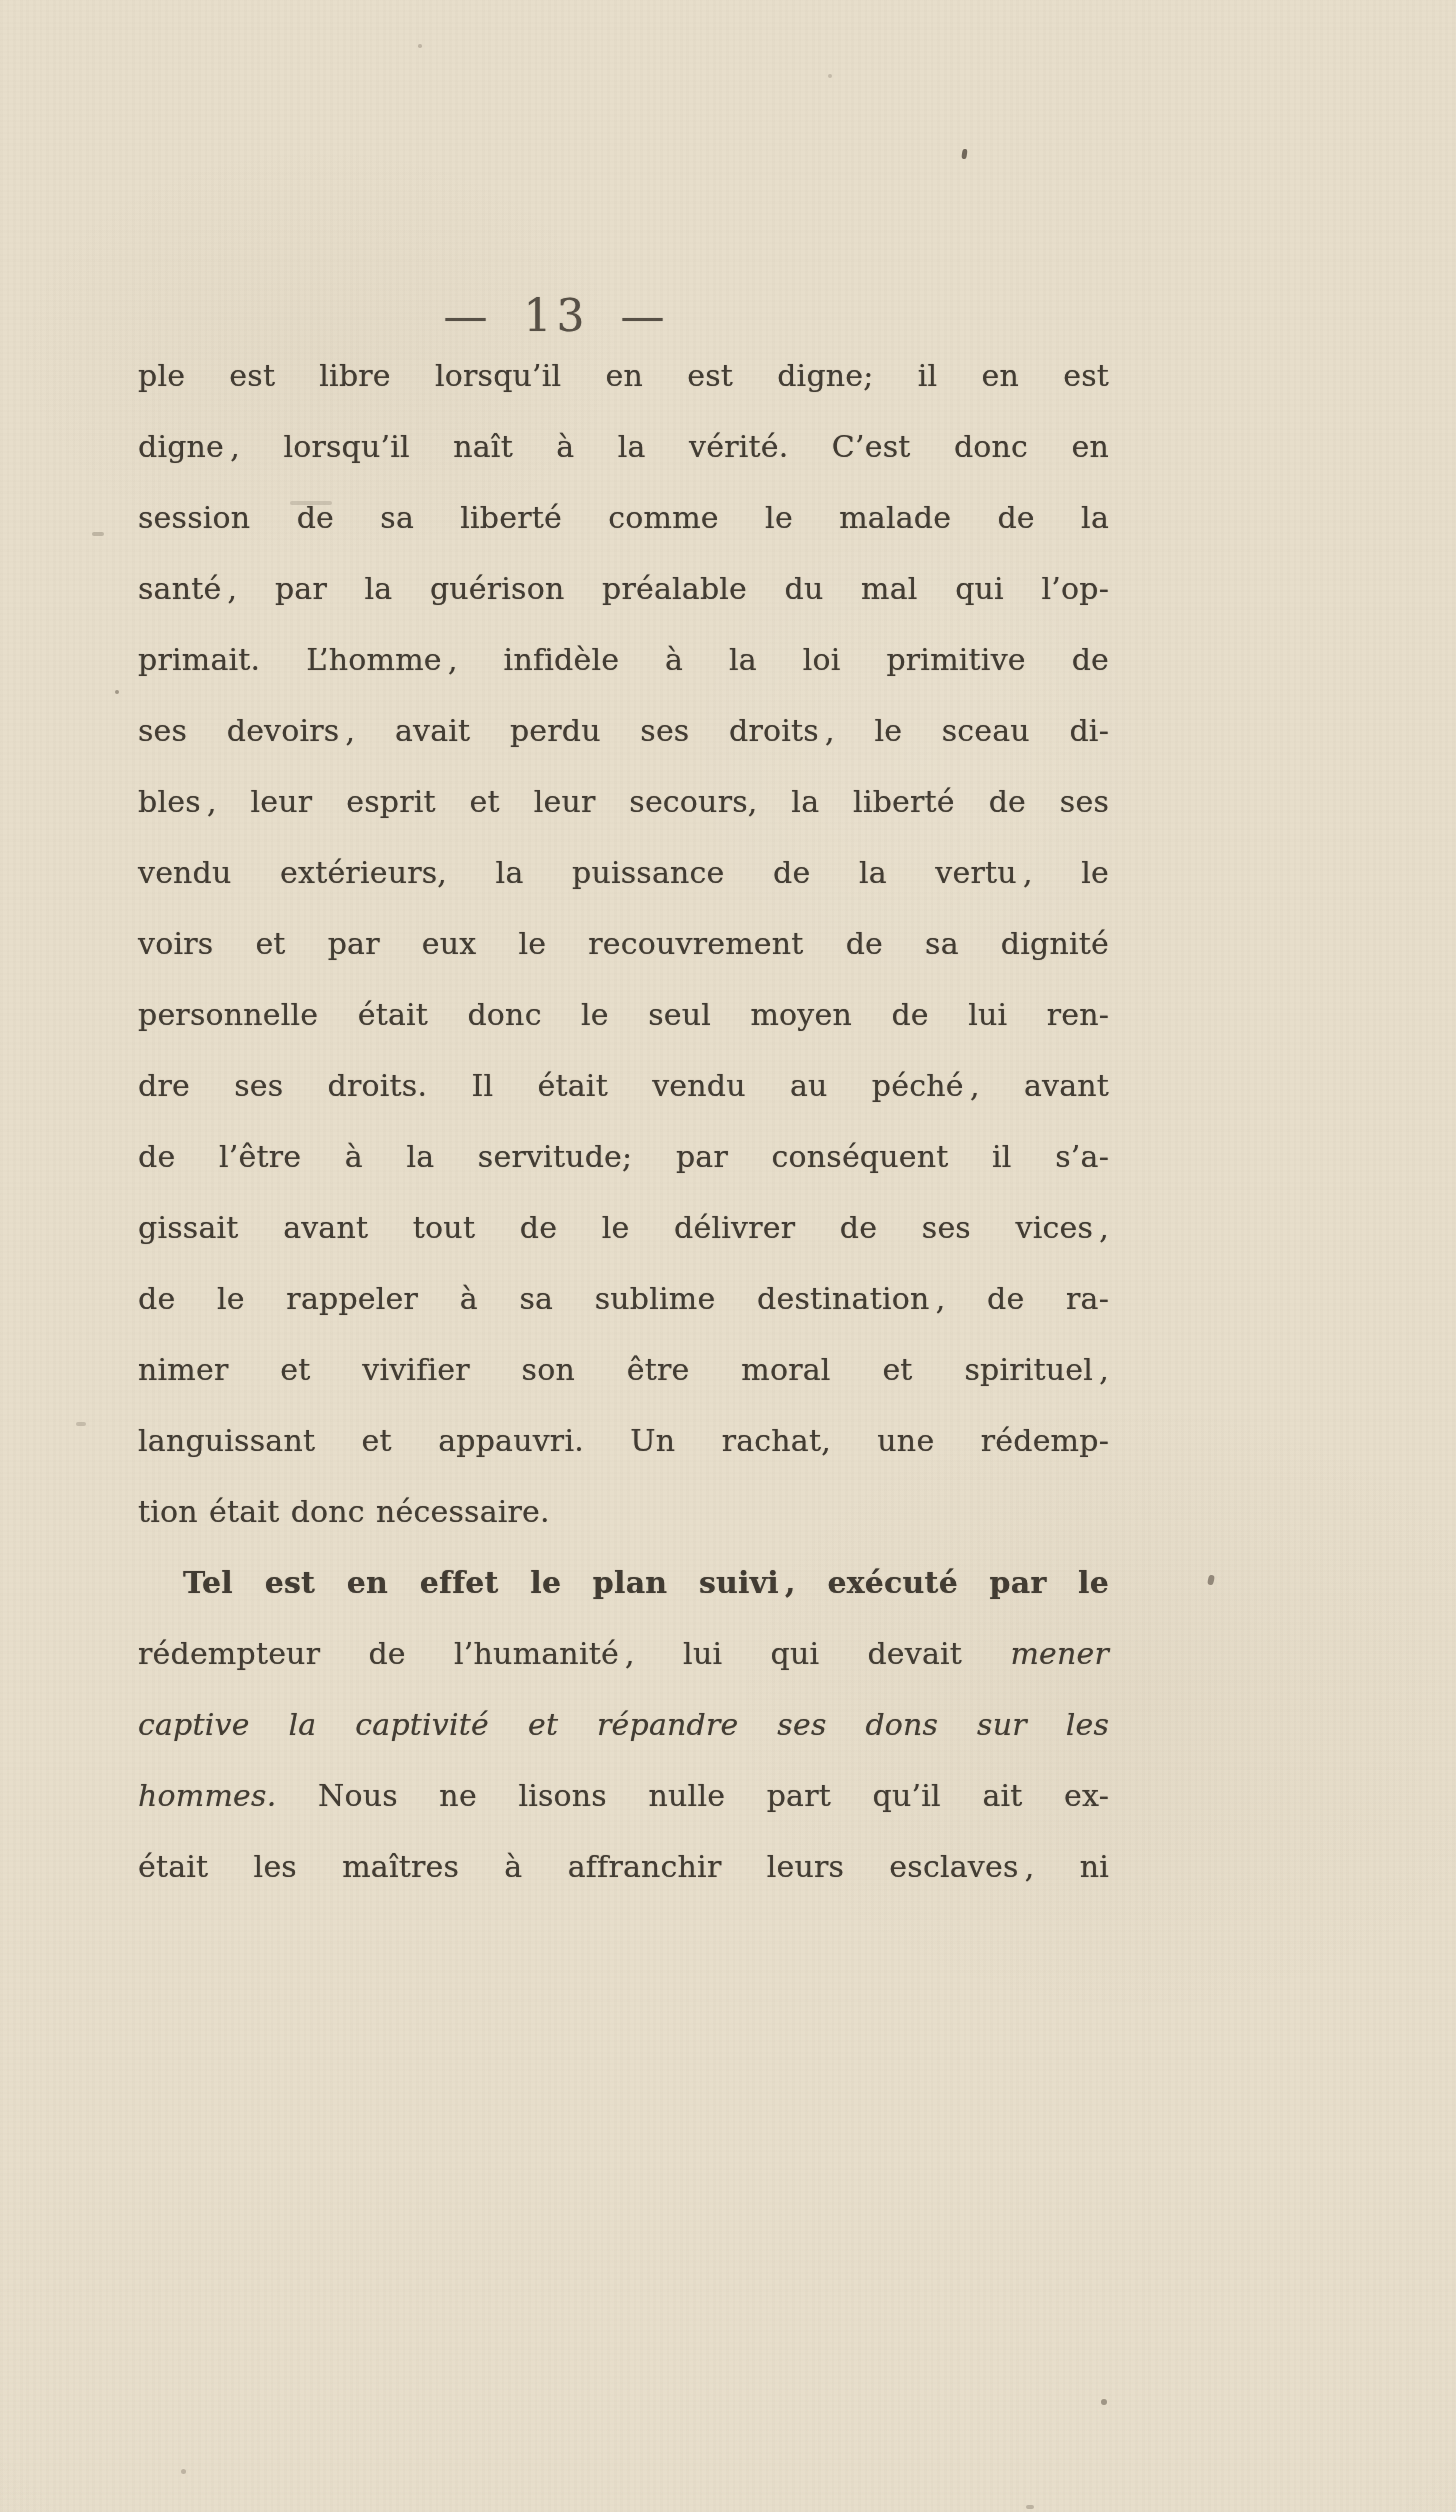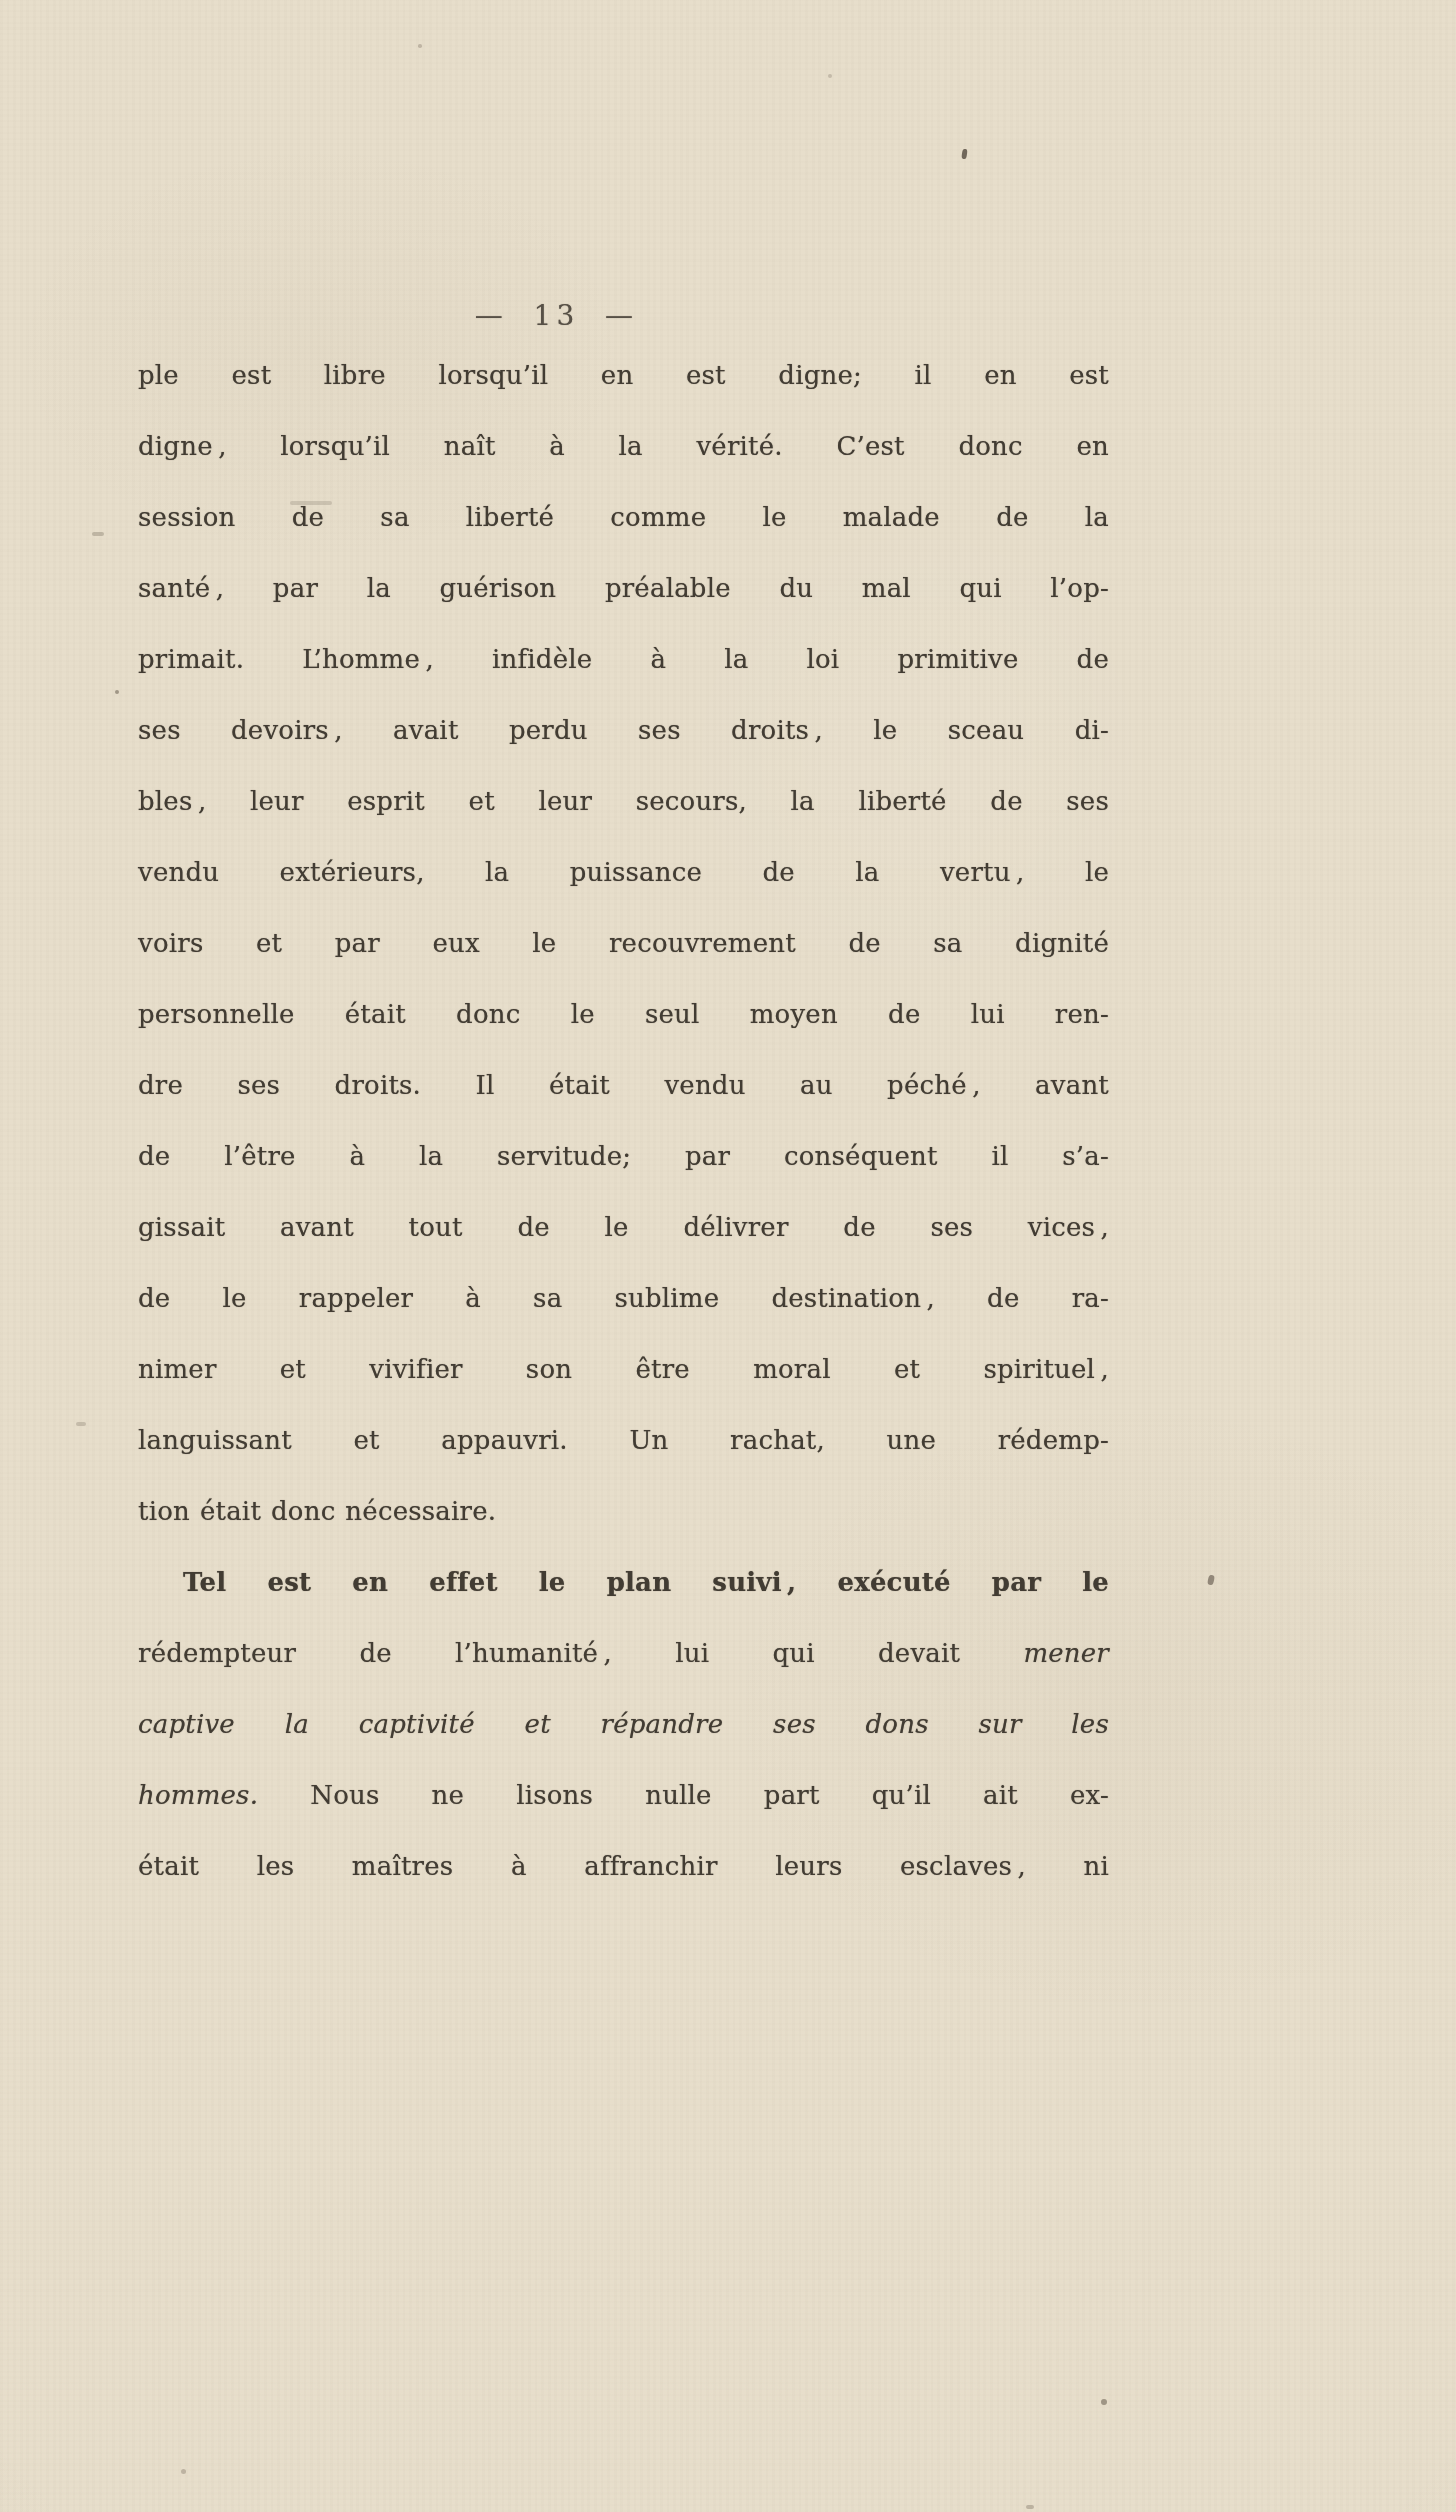--- a/index.html
+++ b/index.html
@@ -24,33 +24,33 @@
       radial-gradient(130% 105% at 50% 45%, rgba(0,0,0,0) 62%, rgba(110,90,60,0.075) 100%);
     pointer-events: none;
   }
   .page-number-header {
     position: absolute;
     top: 294px;
     left: 138px;
     width: 971px;
     transform: translateX(-67px);
     text-align: center;
-    font-size: 28px;
+    font-size: 44px;
     line-height: 44px;
     letter-spacing: 5.1px;
     word-spacing: 11.7px;
     color: var(--ink-light, #575046);
     text-shadow: 0 0 1px rgba(87,80,70,0.55);
   }
   .text-block {
     position: absolute;
     top: 340px;
     left: 138px;
     width: 971px;
-    font-size: 26px;
+    font-size: 30px;
     line-height: 71px;
     color: var(--ink, #423c33);
     text-shadow: 0 0.4px 0.9px rgba(62,55,45,0.62);
     word-spacing: 1.5px;
     letter-spacing: 0.2px;
   }
   .line {
     text-align: justify;
     text-align-last: justify;
     text-justify: inter-word;

